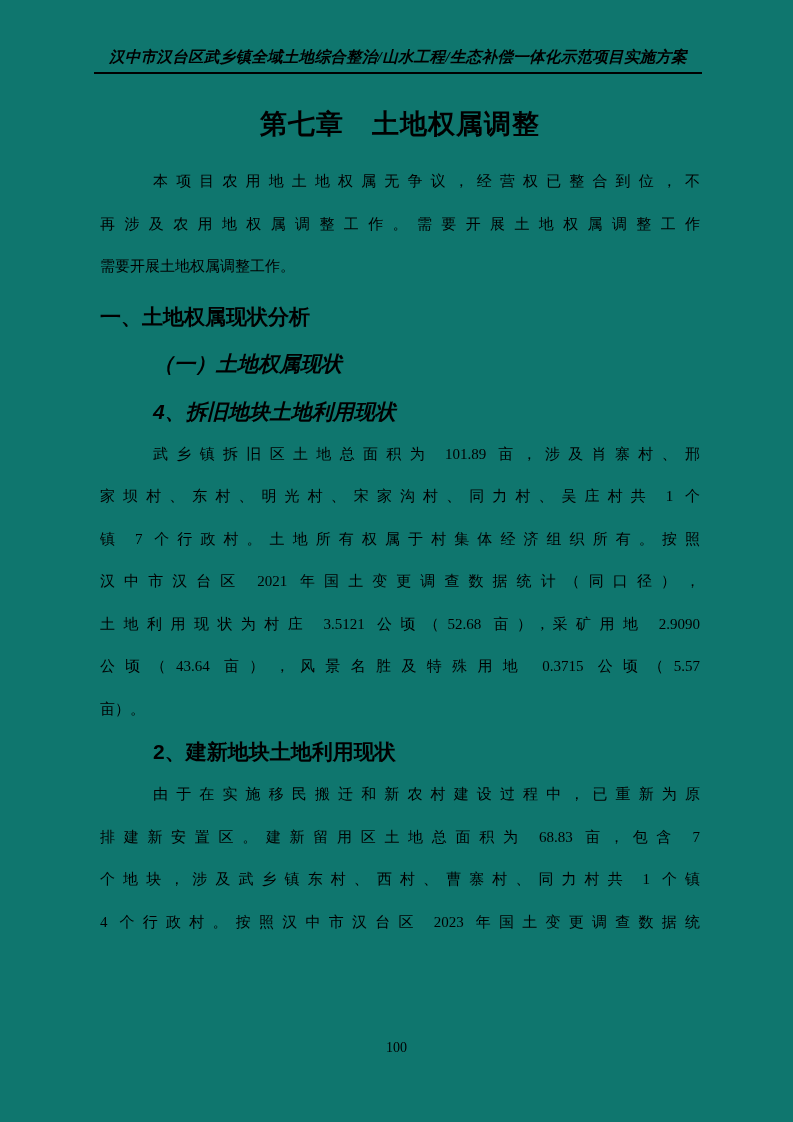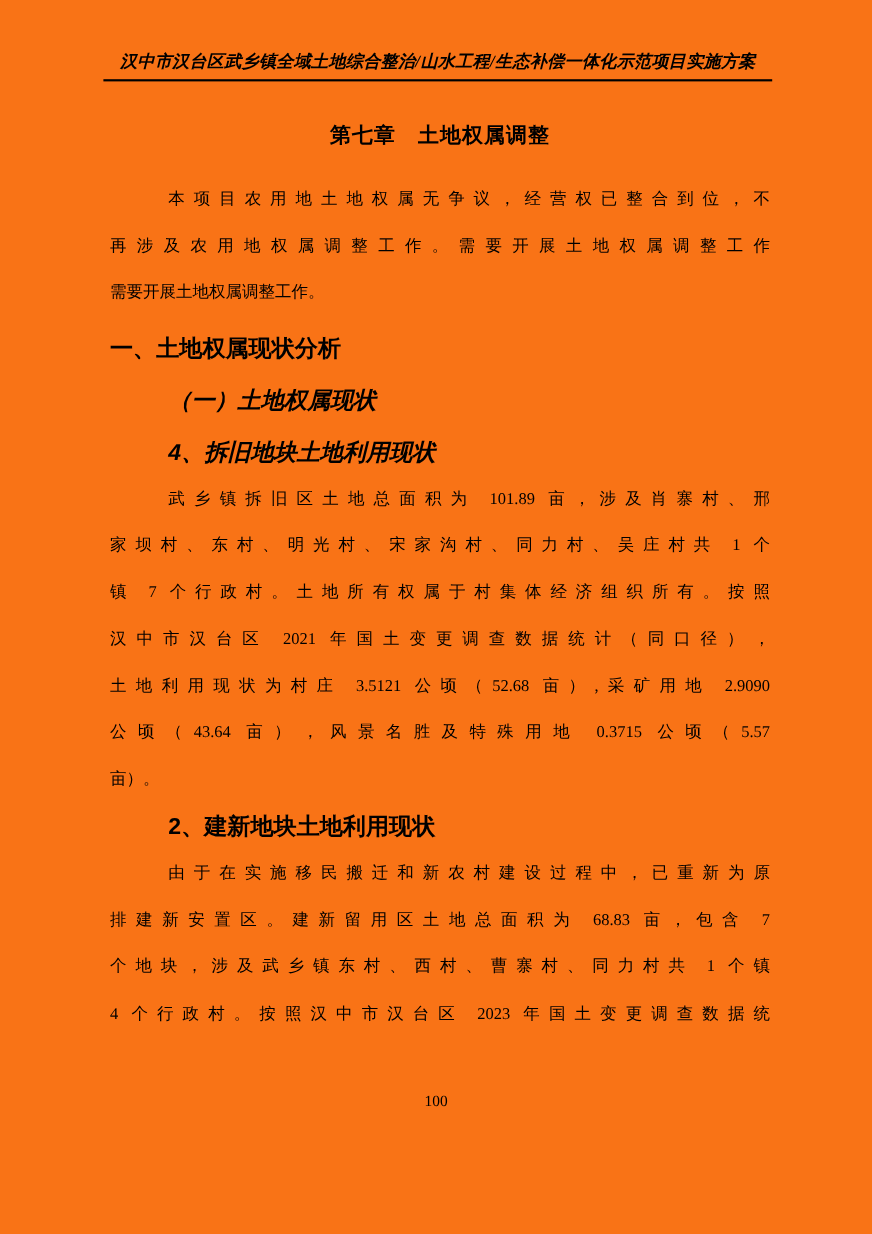--- a/index.html
+++ b/index.html
@@ -7,21 +7,21 @@
     padding: 0;
     background: #ffffff;
     width: 793px;
     height: 1122px;
     overflow: hidden;
   }
   .page {
     position: relative;
     width: 793px;
     height: 1122px;
-    background: #f97316;
+    background: #0f766e;
     color: #000000;
     font-family: "Liberation Serif", "DejaVu Serif", serif;
   }
   
   .page-header {
     position: absolute;
     top: 46px;
     left: 94px;
     width: 608px;
     text-align: center;
@@ -38,21 +38,21 @@
   .content {
     position: absolute;
     left: 100px;
     top: 106px;
     width: 600px;
   }
   .chapter-title {
     text-align: center;
     font-family: "Liberation Sans", "DejaVu Sans", sans-serif;
     font-weight: bold;
-    font-size: 19px;
+    font-size: 27px;
     line-height: 36px;
     margin: 0 0 18px 0;
     letter-spacing: 1px;
   }
   .para { margin: 0; }
   .line {
     font-size: 15px;
     line-height: 42.5px;
     text-align: justify;
     text-align-last: justify;
@@ -76,21 +76,21 @@
     font-size: 21px;
     line-height: 43px;
     margin: 0;
   }
   .indent2 { text-indent: 53px; }
   .mt-sm { margin-top: 8px; }
   .mt-xs { margin-top: 4px; font-style: italic; }
   
   .page-footer {
     position: absolute;
-    top: 993px;
+    top: 1039px;
     left: 0;
     width: 793px;
     text-align: center;
     font-size: 14px;
     line-height: 18px;
     font-family: "Liberation Serif", "DejaVu Serif", serif;
   }
 </style>
 </head>
 <body>

